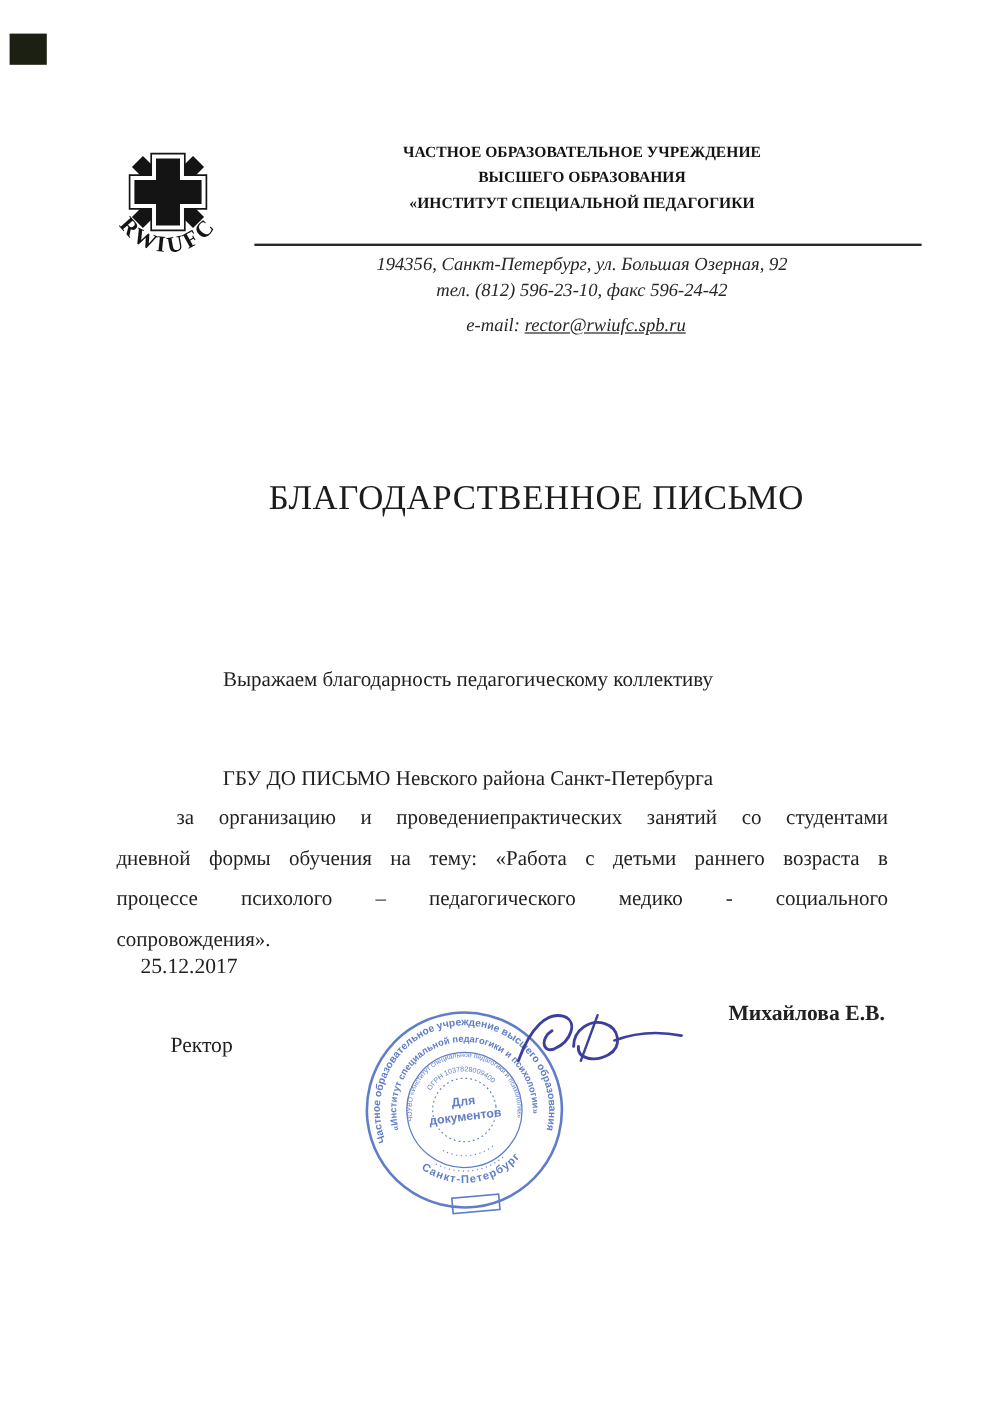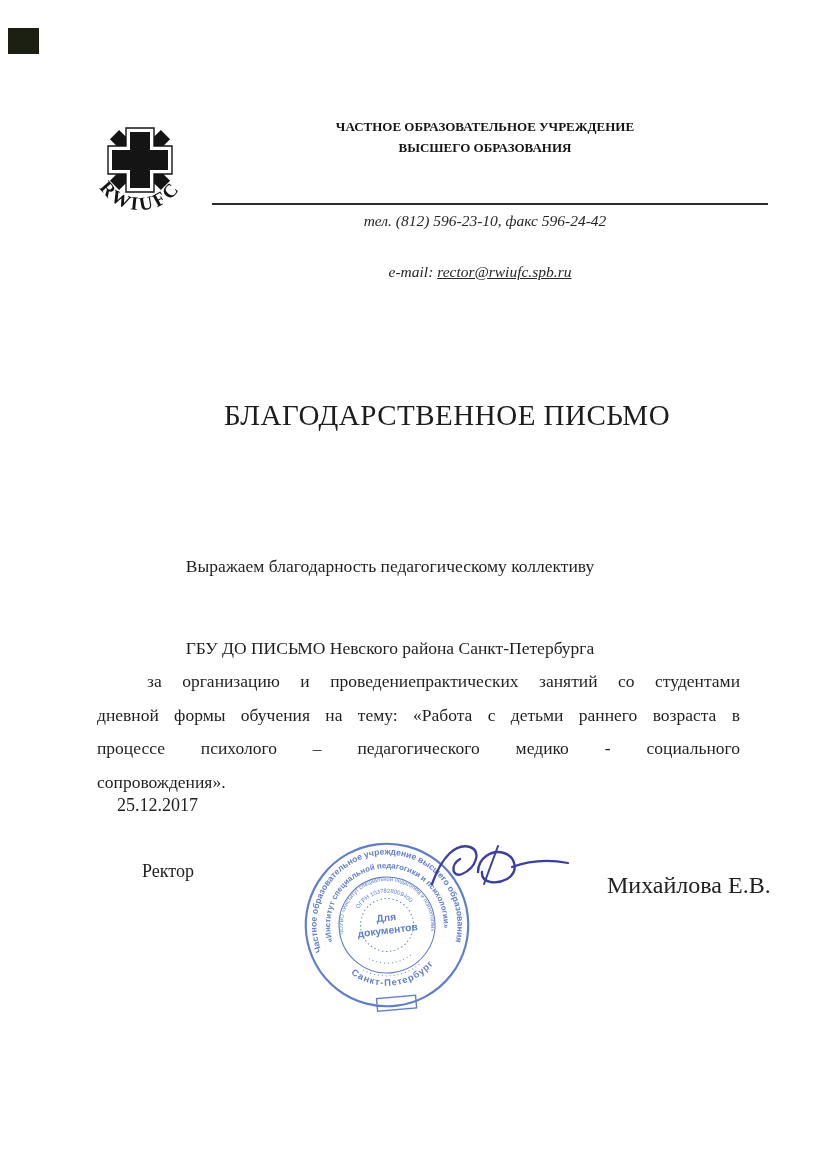--- a/index.html
+++ b/index.html
@@ -37,21 +37,21 @@
   }
   .body-block{
     left:97px;top:502px;width:643px;
     font-size:17.5px;line-height:33.5px;color:#1f1f1f;
   }
   .center-line{width:586px;text-align:center;margin-top:48px;}
   .jline{text-align:justify;text-align-last:justify;}
   .jline.first{text-indent:50px;}
   .date-line{left:117px;top:795px;font-size:18px;}
   .position-line{left:117px;top:861px;font-size:18px;margin-left:25px;}
-  .signer-line{left:607px;top:872px;font-size:24px;}
+  .signer-line{left:607px;top:834px;font-size:18px;font-weight:bold;}
   .stamp{left:294px;top:832px;width:186px;height:186px;opacity:.88;}
   .stamp text{fill:var(--stamp-ink);font-family:"Liberation Sans", sans-serif;}
   .stamp .ring1{font-size:8.8px;font-weight:bold;}
   .stamp .ring2{font-size:8px;font-weight:bold;}
   .stamp .ring3{font-size:5.8px;}
   .stamp .ogrn{font-size:6px;}
   .stamp .bottom-arc{font-size:9.5px;font-weight:bold;letter-spacing:1px;}
   .stamp .center-txt{font-size:10.5px;font-weight:bold;text-anchor:middle;}
   .stamp circle,.stamp path.ln,.stamp rect{stroke:var(--stamp-ink);fill:none;}
   .signature{left:424px;top:836px;width:148px;height:64px;}
@@ -75,25 +75,27 @@
     </g>
     <path id="logoArc" d="M 2.4,68 A 48,48 0 0 0 85.6,68" fill="none"></path>
     <text class="arc-txt">
       <textPath href="#logoArc" startOffset="50%" text-anchor="middle">RWIUFC</textPath>
     </text>
   </svg>
 
   <div class="abs org-block">
     <div>ЧАСТНОЕ ОБРАЗОВАТЕЛЬНОЕ УЧРЕЖДЕНИЕ</div>
     <div>ВЫСШЕГО ОБРАЗОВАНИЯ</div>
+    <div>«ИНСТИТУТ СПЕЦИАЛЬНОЙ ПЕДАГОГИКИ</div>
   </div>
 
   <div class="abs head-rule"></div>
 
   <div class="abs addr-block">
+    <div>194356, Санкт-Петербург, ул. Большая Озерная, 92</div>
     <div>тел. (812) 596-23-10, факс 596-24-42</div>
   </div>
 
   <div class="abs email-line"><span>e-mail: </span><span class="u">rector@rwiufc.spb.ru</span></div>
 
   <div class="abs doc-title">БЛАГОДАРСТВЕННОЕ ПИСЬМО</div>
 
   <div class="abs body-block">
     <div class="center-line">Выражаем благодарность педагогическому коллективу</div>
     <div class="center-line">ГБУ ДО ПИСЬМО Невского района Санкт-Петербурга</div>

